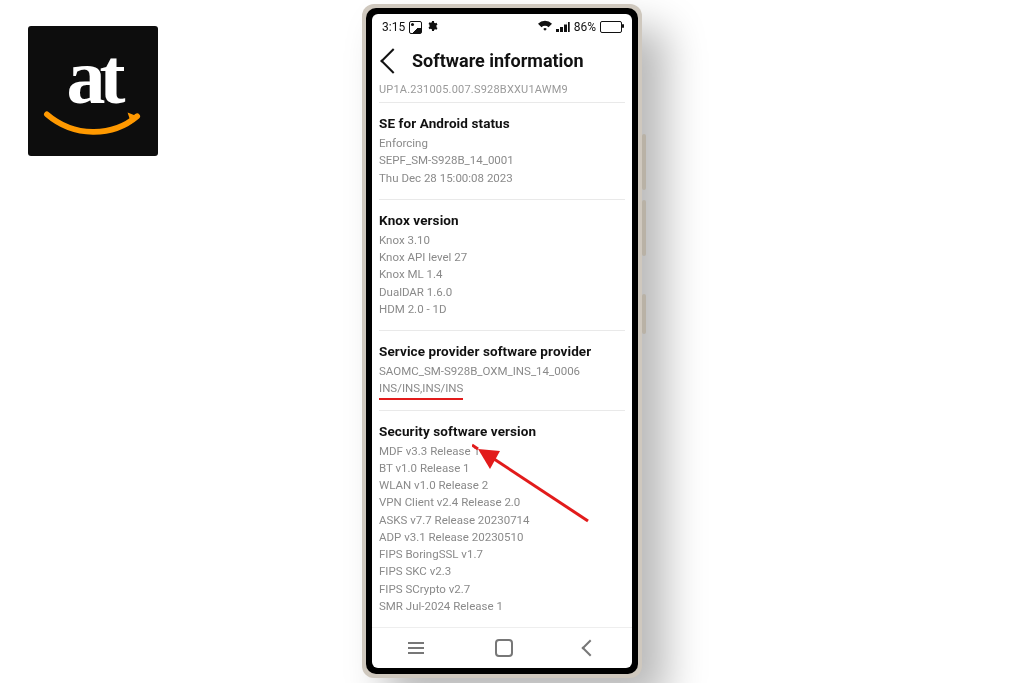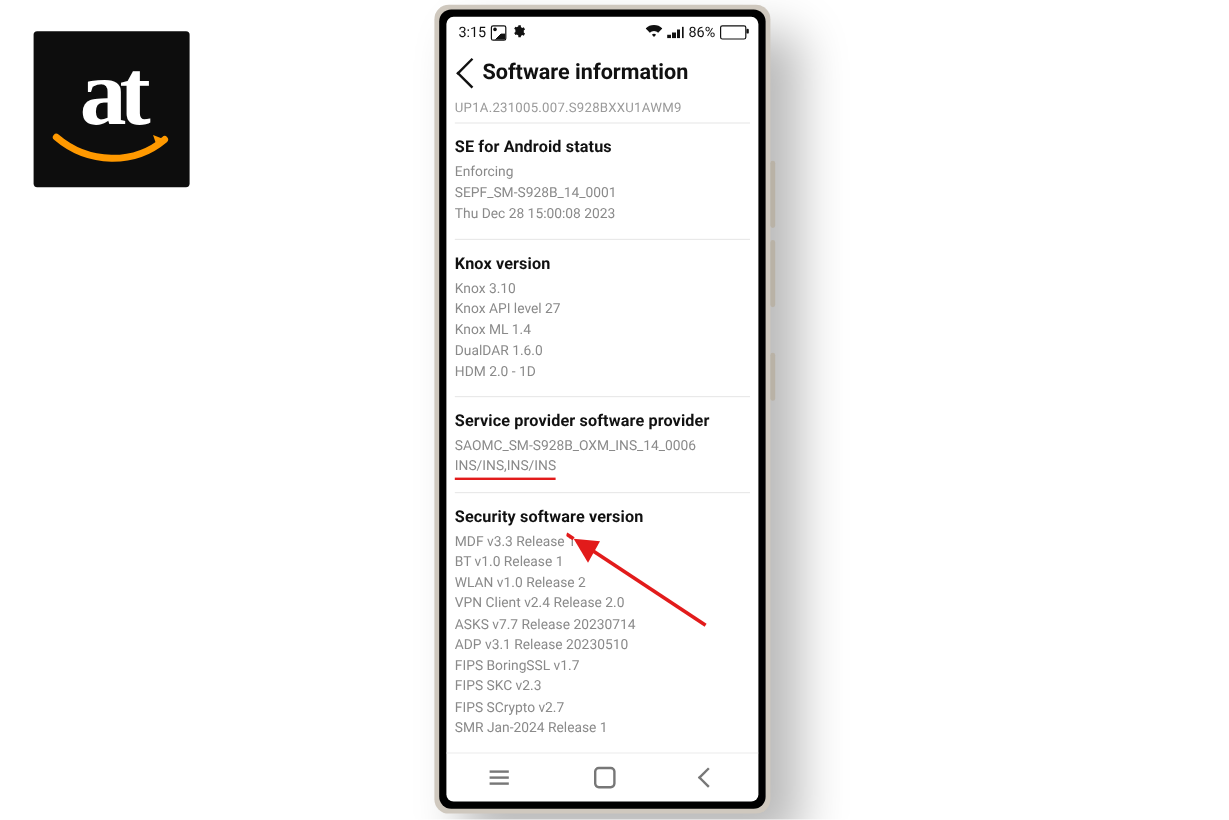--- a/index.html
+++ b/index.html
@@ -18,21 +18,21 @@
   .btn-side.c{top:290px;height:40px}
   
   .status{height:26px;display:flex;align-items:center;justify-content:space-between;padding:0 10px;font-size:12px;color:#111}
   .status .left,.status .right{display:flex;align-items:center;gap:4px}
   .ic{display:inline-block}
   .signal{width:14px;height:10px;background:linear-gradient(to right,#111 0 3px,transparent 3px 4px,#111 4px 7px,transparent 7px 8px,#111 8px 11px,transparent 11px 12px,#111 12px 14px);clip-path:polygon(0 100%,0 70%,25% 70%,25% 50%,55% 50%,55% 25%,80% 25%,80% 0,100% 0,100% 100%)}
   .batt{width:20px;height:10px;border:1px solid #111;border-radius:2px;position:relative}
   .batt::after{content:"";position:absolute;right:-3px;top:2px;width:2px;height:4px;background:#111;border-radius:1px}
   .batt .fill{height:100%;width:86%;background:#111}
   
-  .hdr{display:flex;align-items:center;padding:10px 12px 12px 12px}
+  .hdr{display:flex;align-items:center;gap:10px;padding:10px 12px 12px 12px}
   .back{width:16px;height:16px;border-left:2px solid #111;border-bottom:2px solid #111;transform:rotate(45deg)}
   .title{font-size:18px;font-weight:700;color:#111}
   
   .content{flex:1;overflow:hidden;padding:0 7px}
   .truncated{color:#9a9a9a;font-size:11px;letter-spacing:.2px;margin-bottom:6px;white-space:nowrap;overflow:hidden;text-overflow:clip}
   .section{border-top:1px solid #e9e9e9;padding:12px 0}
   .section:first-of-type{border-top:none;padding-top:8px}
   .sec-title{font-size:13.5px;font-weight:700;color:#111;margin-bottom:4px;letter-spacing:.1px}
   .line{font-size:11.5px;line-height:1.5;color:#8a8a8a;white-space:pre-line}
   .underline-red{position:relative;display:inline-block}
@@ -122,21 +122,21 @@
           <div class="sec-title">Security software version</div>
           <div class="line"><span>MDF v3.3 Release 1</span>
 <span>BT v1.0 Release 1</span>
 <span>WLAN v1.0 Release 2</span>
 <span>VPN Client v2.4 Release 2.0</span>
 <span>ASKS v7.7  Release 20230714</span>
 <span>ADP v3.1 Release 20230510</span>
 <span>FIPS BoringSSL v1.7</span>
 <span>FIPS SKC v2.3</span>
 <span>FIPS SCrypto v2.7</span>
-<span>SMR Jan-2024 Release 1</span></div>
+<span>SMR Jul-2024 Release 1</span></div>
         </div>
 
         <svg class="arrow" viewBox="0 0 130 90">
           <line x1="16" y1="12" x2="116" y2="78" stroke="#e21b1b" stroke-width="3"></line>
           <polygon points="6,6 28,8 18,26" fill="#e21b1b"></polygon>
           <line x1="6" y1="6" x2="0" y2="2" stroke="#e21b1b" stroke-width="3"></line>
         </svg>
       </div>
 
       <div class="nav">

